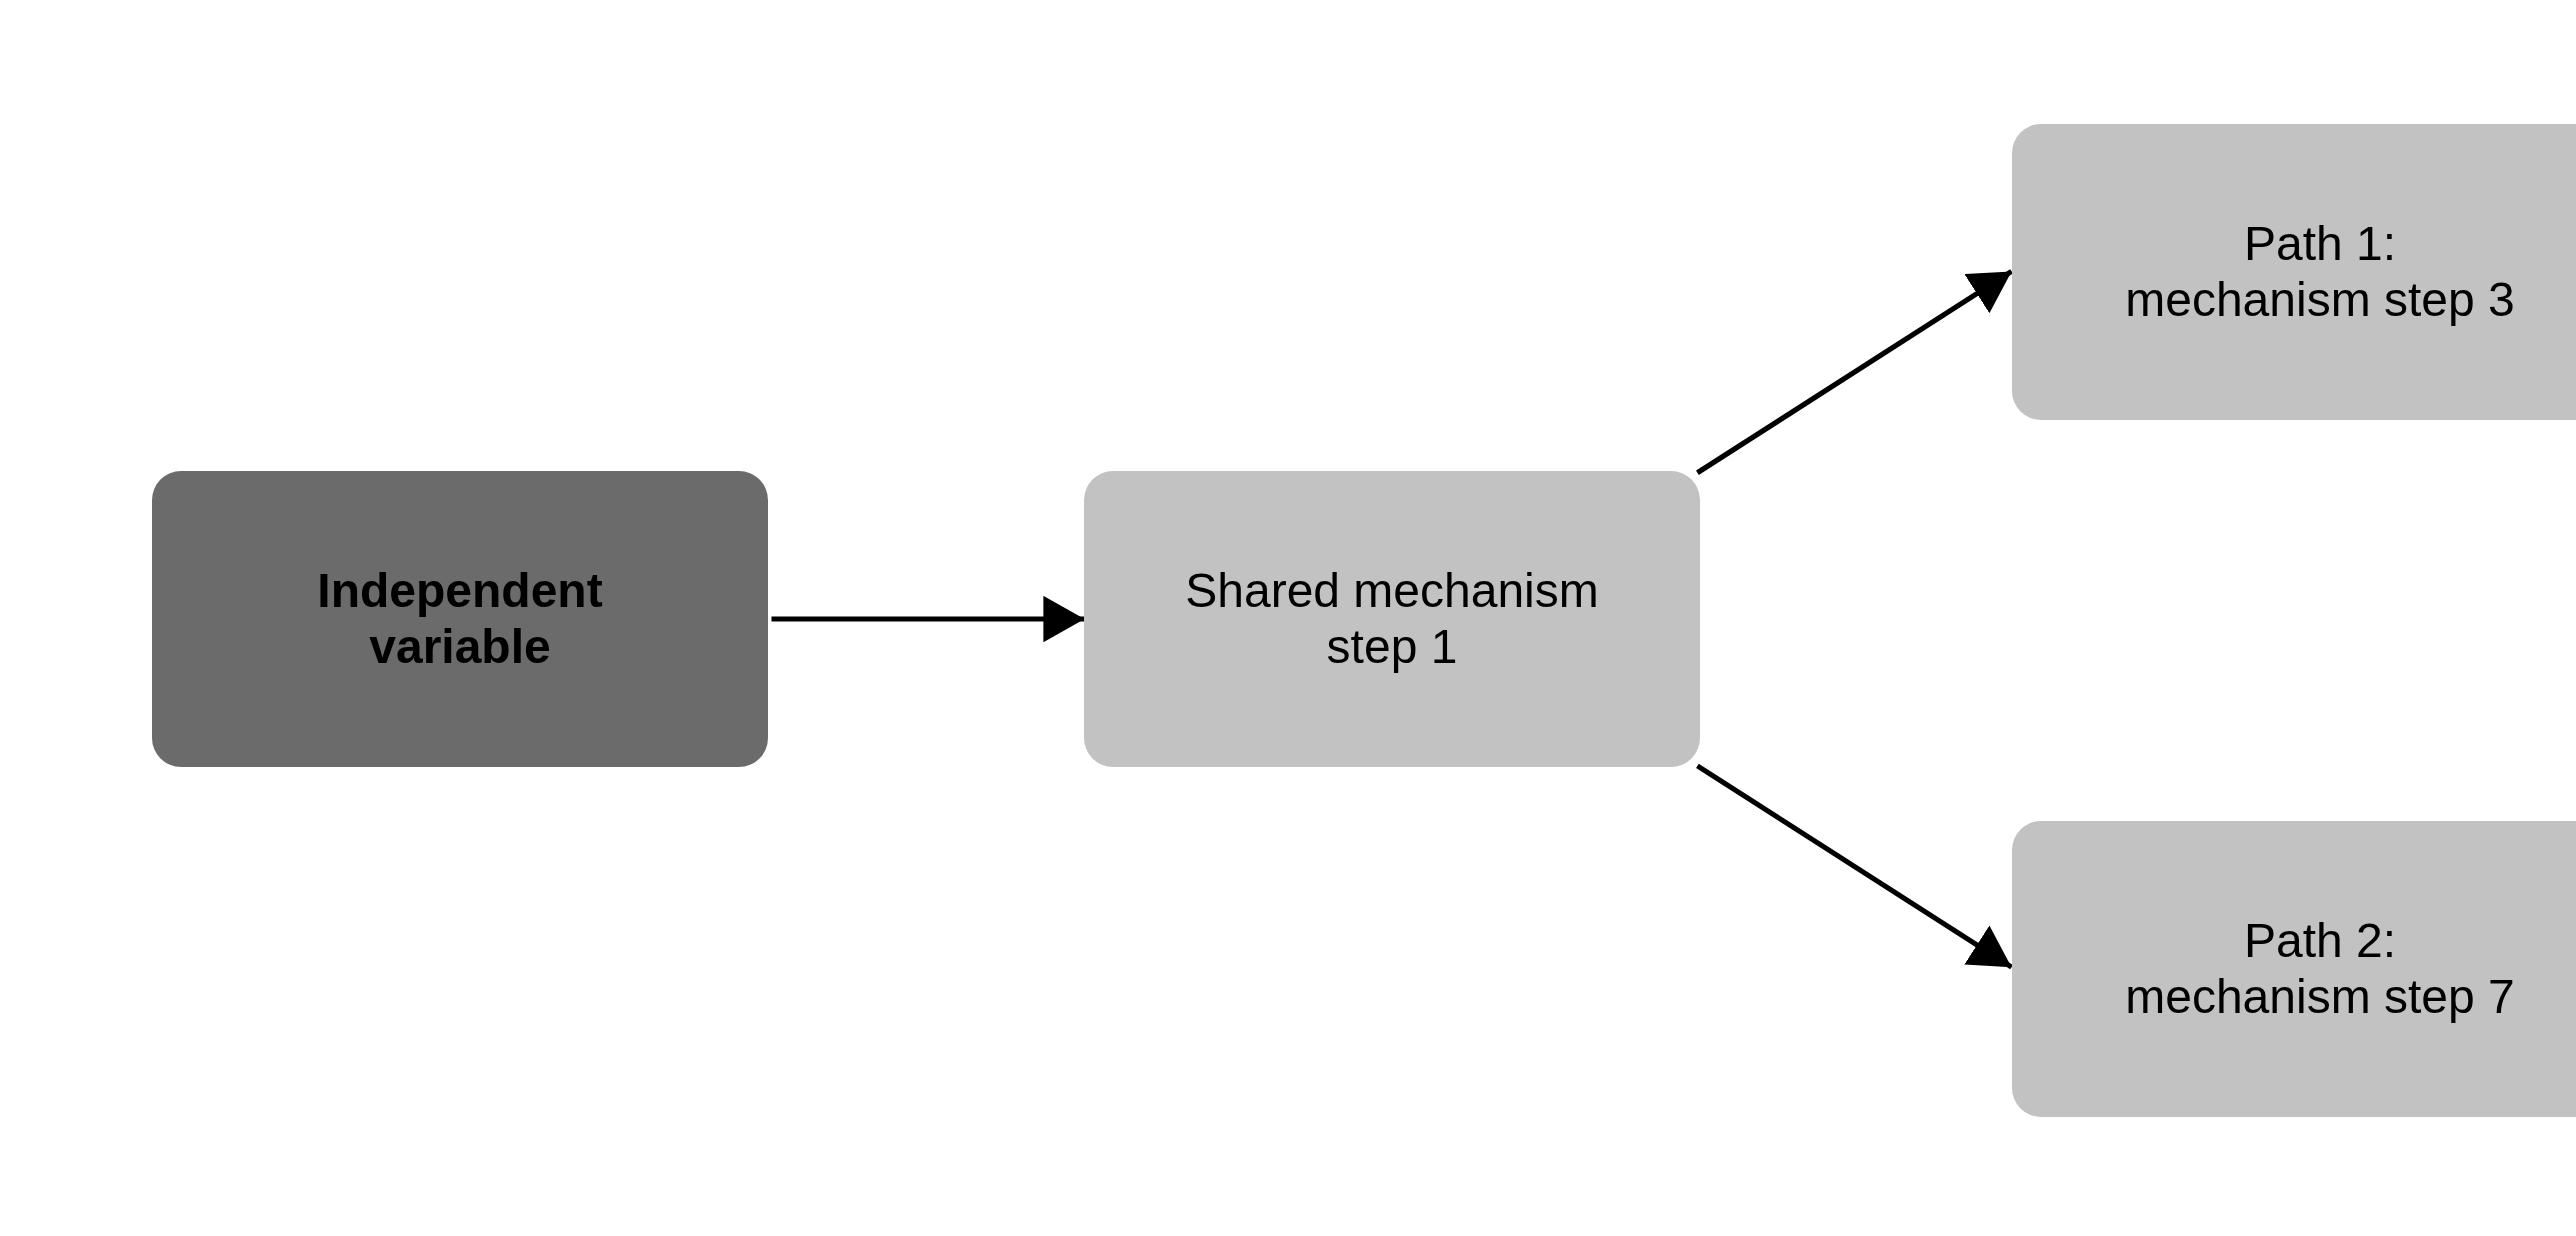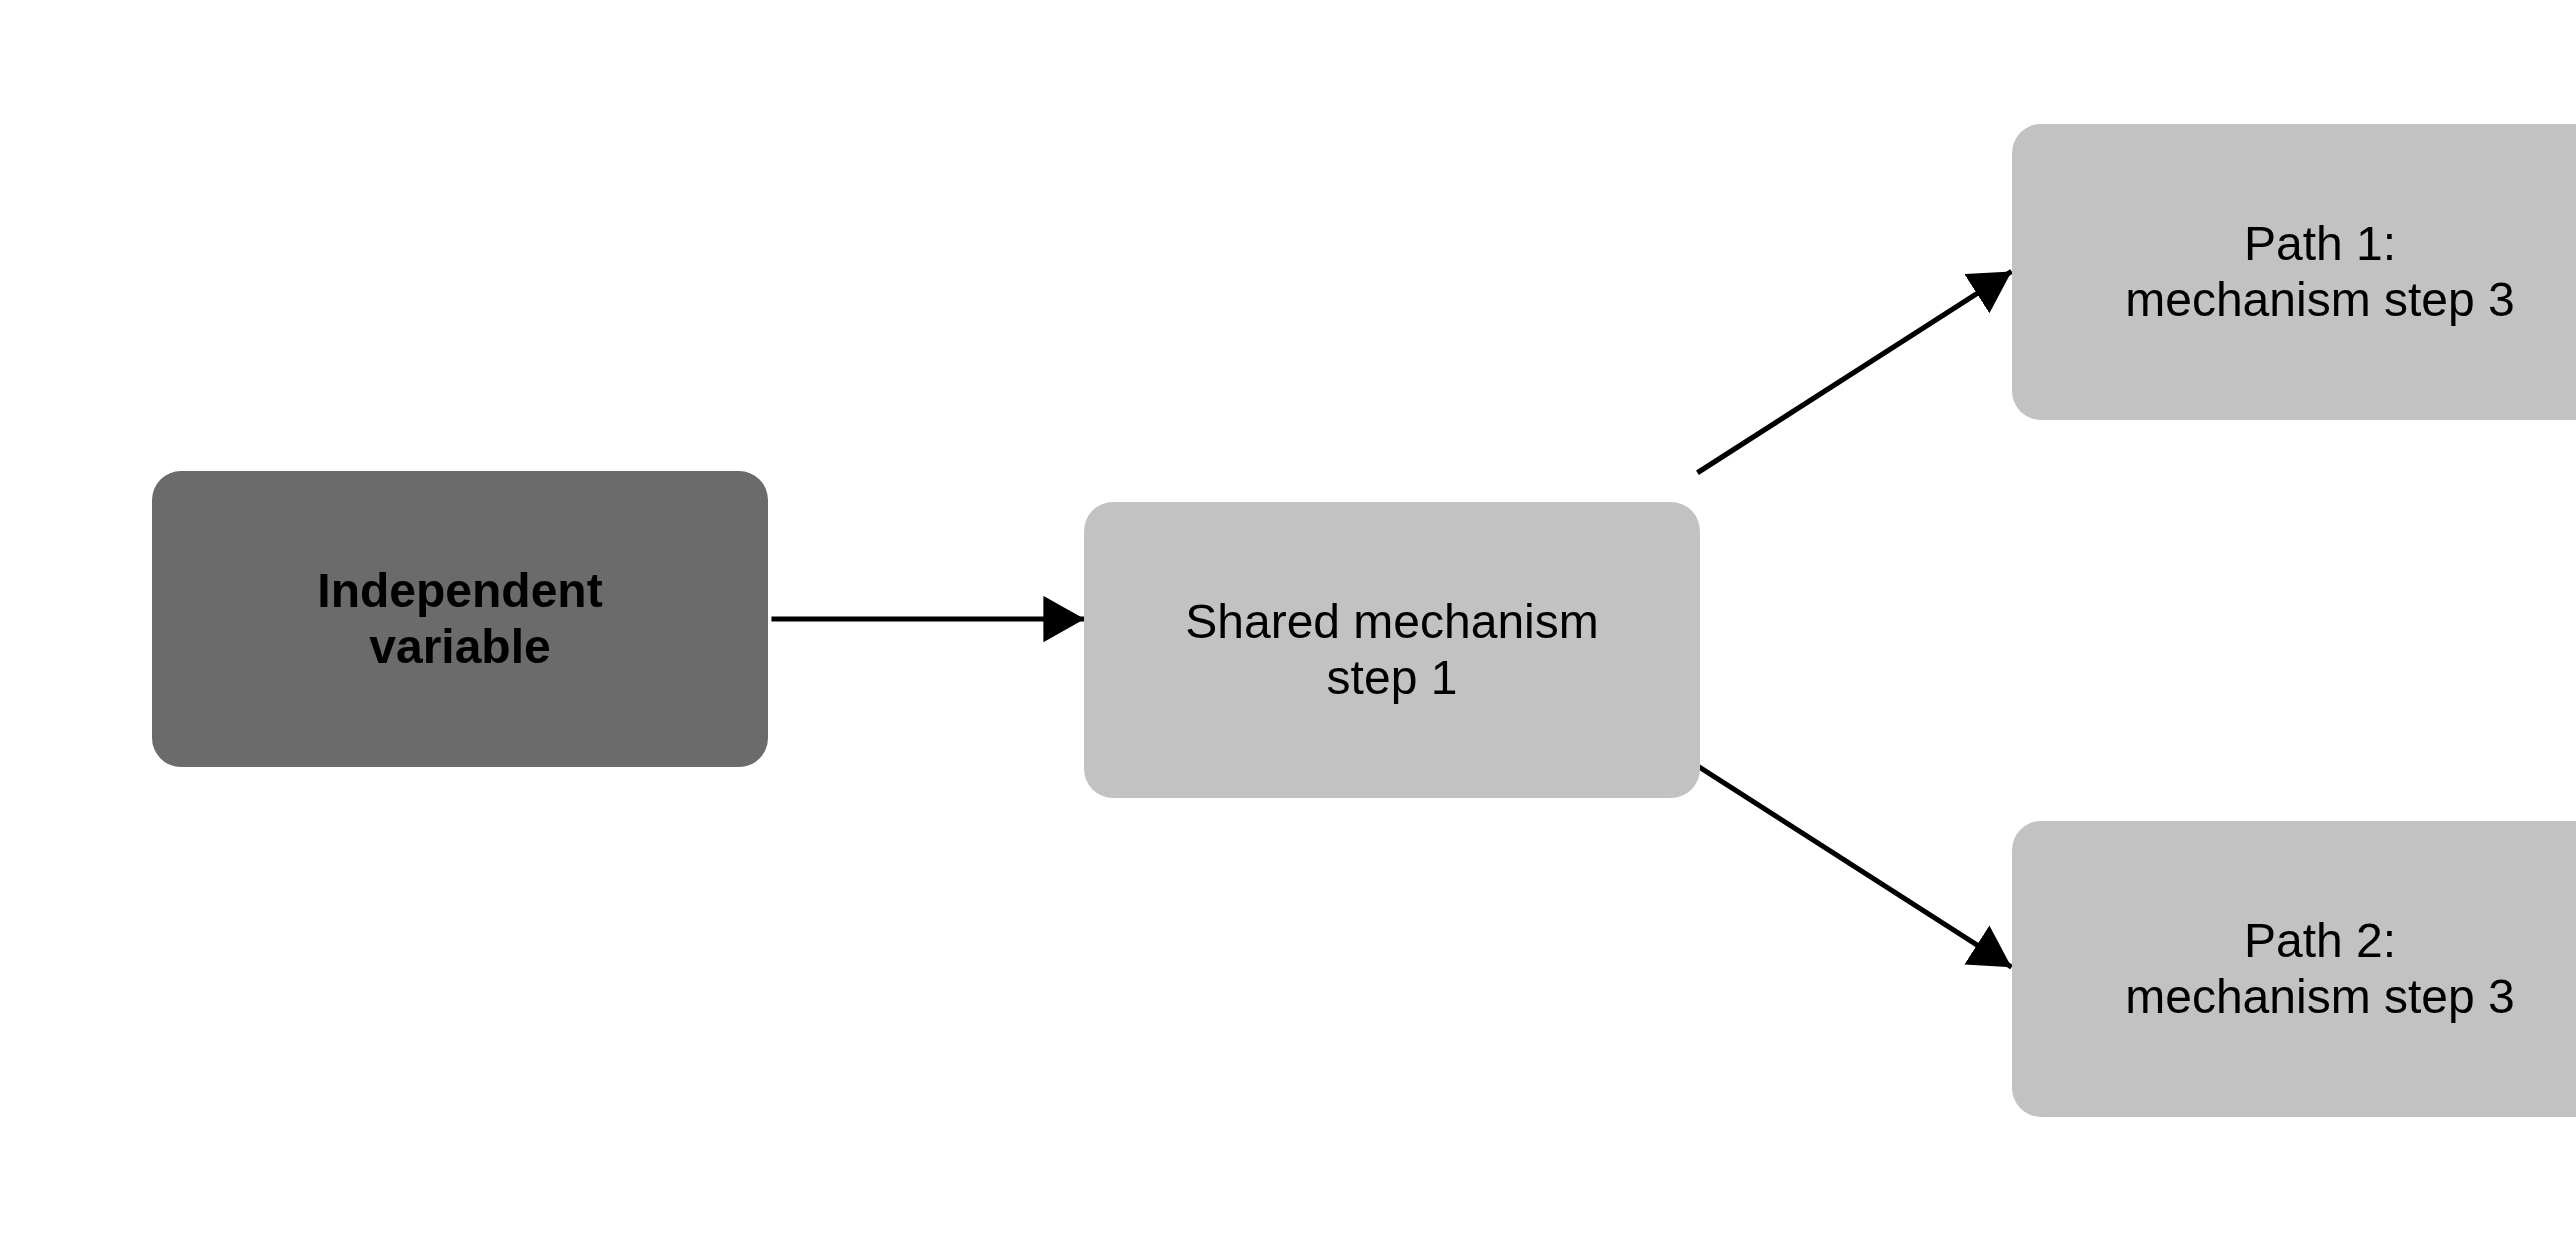--- a/index.html
+++ b/index.html
@@ -43,21 +43,21 @@
     justify-content: center;
     text-align: center;
     color: var(--text, #000000);
     font-size: 48px;
     line-height: 56px;
     white-space: pre-line;
   }
   .node--dark  { background: var(--dark, #6b6b6b); }
   .node--light { background: var(--light, #c2c2c2); }
   .node--independent { left: 152px;  top: 471px; font-weight: bold;  }
-  .node--shared      { left: 1084px; top: 471px; margin-top: 31px;  }
+  .node--shared      { left: 1084px; top: 471px;  }
   .node--path1       { left: 2012px; top: 124px;  }
   .node--path2       { left: 2012px; top: 821px; }
 </style>
 </head>
 <body>
 
 <div class="canvas">
 
   <svg class="edges" width="3709" height="1236" viewBox="0 0 7200 2400" xmlns="http://www.w3.org/2000/svg">
     <defs>
@@ -82,17 +82,17 @@
 step 1</span>
   </div>
 
   <div class="node node--light node--path1">
     <span>Path 1:
 mechanism step 3</span>
   </div>
 
   <div class="node node--light node--path2">
     <span>Path 2:
-mechanism step 3</span>
+mechanism step 7</span>
   </div>
 
 </div>
 
 
 </body></html>

